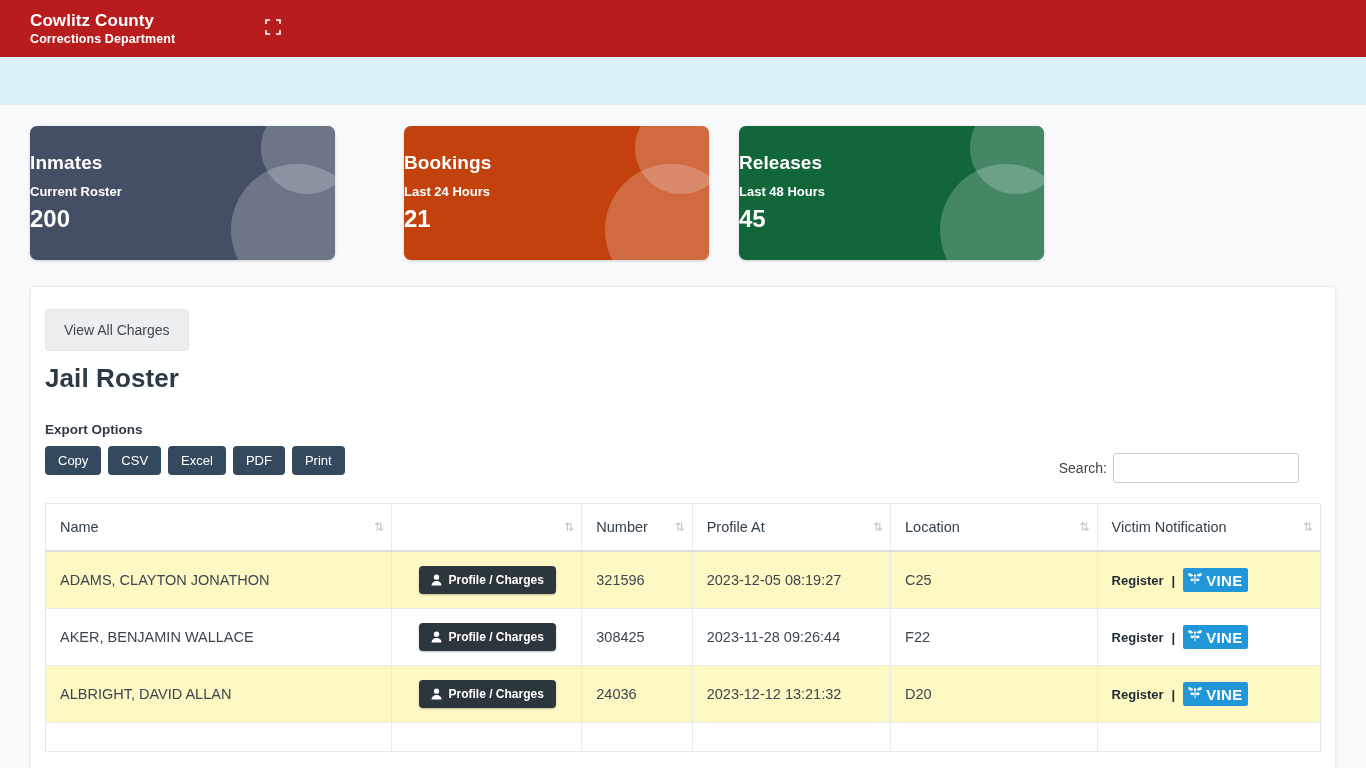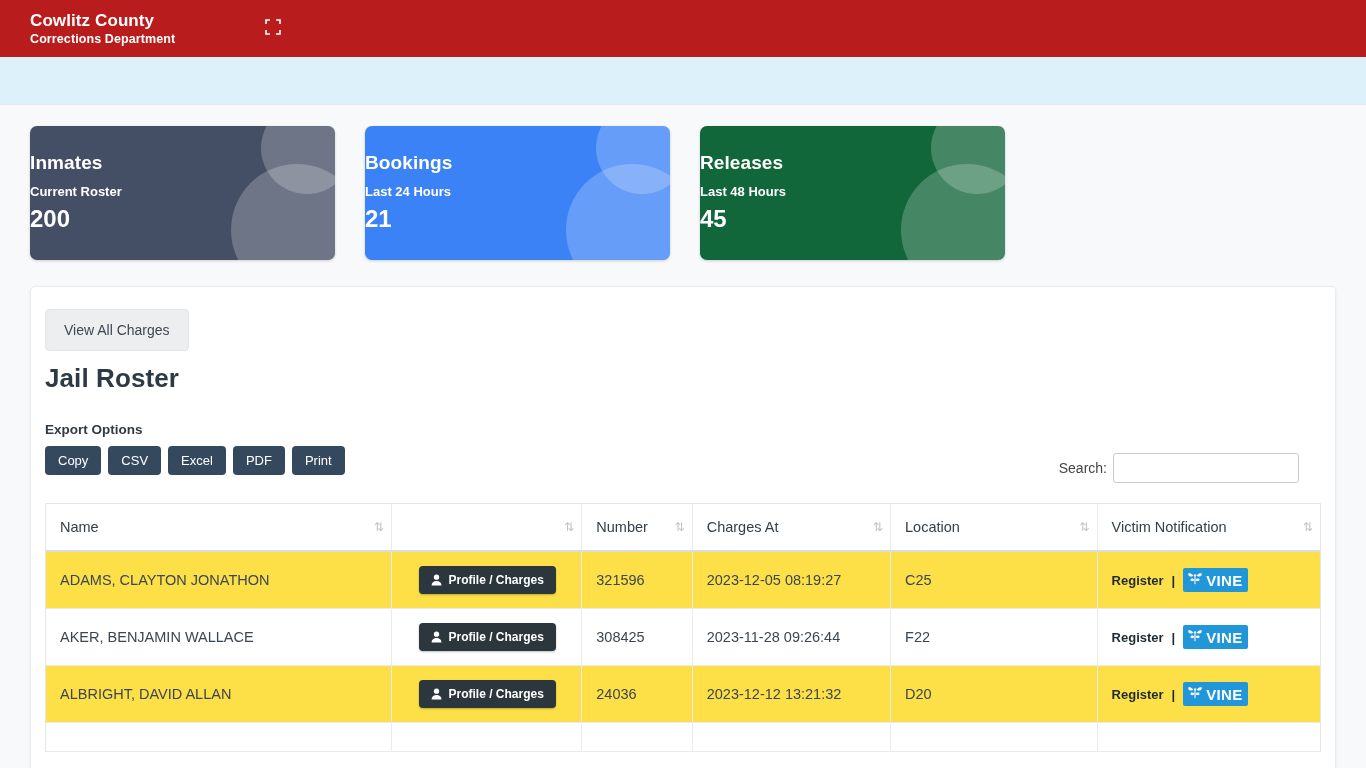--- a/index.html
+++ b/index.html
@@ -210,21 +210,21 @@
     border-right: 1px solid #e9ecef;
     border-bottom: 1px solid #e9ecef;
     font-size: 14.5px;
     color: #3c4650;
     padding: 14px 12px 14px 14px;
     vertical-align: middle;
     white-space: nowrap;
     overflow: hidden;
   }
   tbody td:last-child { border-right: none; }
-  tbody tr.odd td { background: #fde047; }
+  tbody tr.odd td { background: #fef9c3; }
   tbody tr.even td { background: #ffffff; }
 
   .col-name   { width: 338px; }
   .col-action { width: 186px; }
   .col-number { width: 108px; }
   .col-booked { width: 194px; }
   .col-loc    { width: 202px; }
   .col-vine   { width: 218px; }
 
   .cell-center { text-align: center; }
@@ -294,21 +294,21 @@
 <div class="cards-row">
 
   <div class="stat-card" id="card0" style="background: rgb(68, 79, 102);">
     <span class="circ circ-sm"></span>
     <span class="circ circ-lg"></span>
     <div class="stat-title">Inmates</div>
     <div class="stat-sub">Current Roster</div>
     <div class="stat-value">200</div>
   </div>
 
-  <div class="stat-card" id="card1" style="background: #3b82f6;">
+  <div class="stat-card" id="card1" style="background: #c2410c; margin-left: 39px;">
     <span class="circ circ-sm"></span>
     <span class="circ circ-lg"></span>
     <div class="stat-title">Bookings</div>
     <div class="stat-sub">Last 24 Hours</div>
     <div class="stat-value">21</div>
   </div>
 
   <div class="stat-card" id="card2" style="background: rgb(17, 102, 58);">
     <span class="circ circ-sm"></span>
     <span class="circ circ-lg"></span>
@@ -349,21 +349,21 @@
           </th>
           <th class="col-action">
             <span></span>
             <span class="sort-ic">⇅</span>
           </th>
           <th class="col-number">
             <span>Number</span>
             <span class="sort-ic">⇅</span>
           </th>
           <th class="col-booked">
-            <span>Charges At</span>
+            <span>Profile At</span>
             <span class="sort-ic">⇅</span>
           </th>
           <th class="col-loc">
             <span>Location</span>
             <span class="sort-ic">⇅</span>
           </th>
           <th class="col-vine">
             <span>Victim Notification</span>
             <span class="sort-ic">⇅</span>
           </th>

